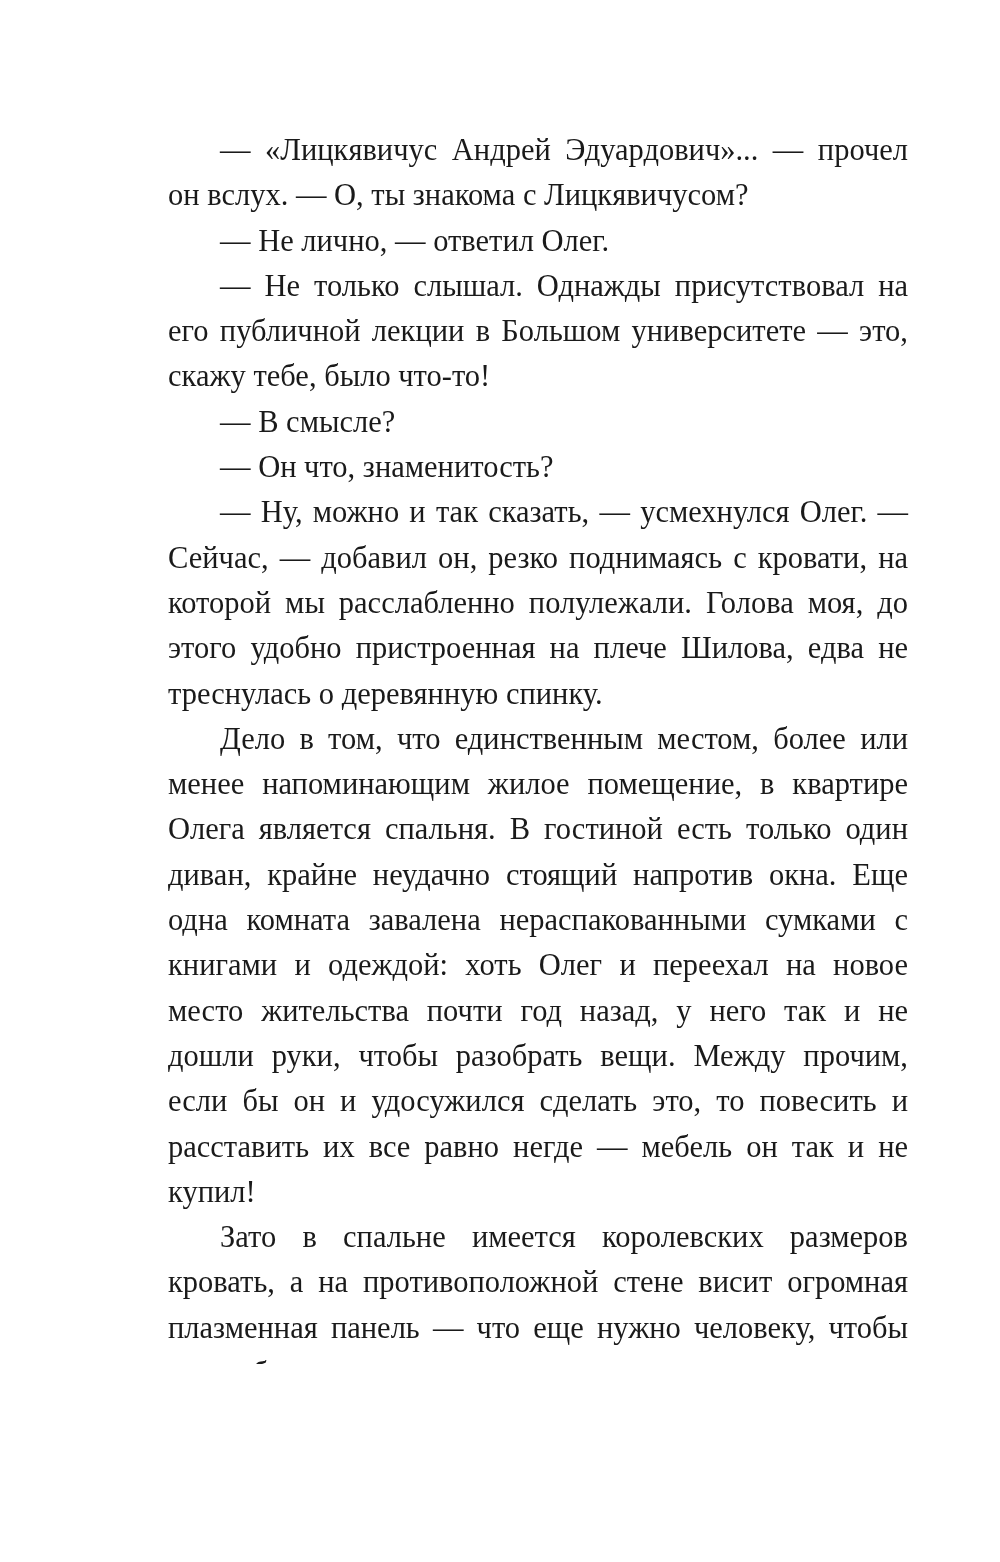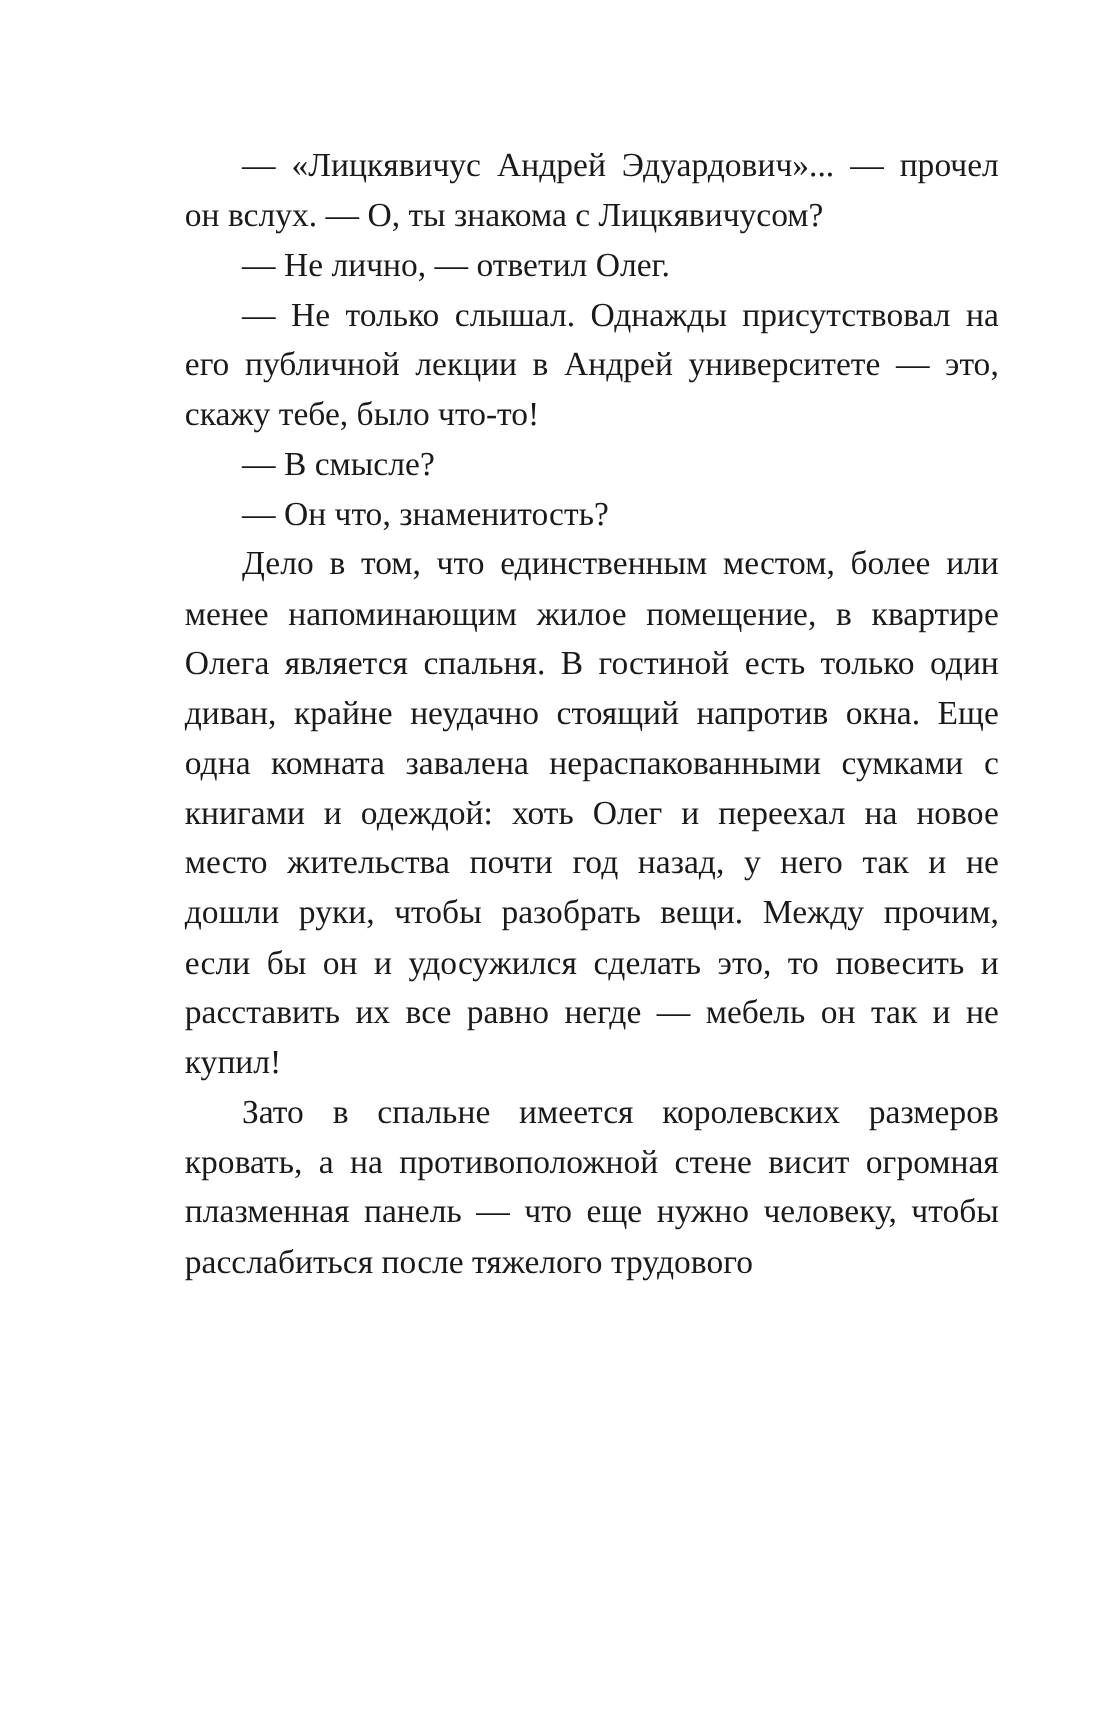--- a/index.html
+++ b/index.html
@@ -48,22 +48,23 @@
   }
 </style>
 </head>
 <body>
 
 <div class="page">
 
   <div class="text-block">
     <p>— «Лицкявичус Андрей Эдуардович»... — прочел он вслух. — О, ты знакома с Лицкявичусом?</p>
     <p>— Не лично, — ответил Олег.</p>
-    <p>— Не только слышал. Однажды присутствовал на его публичной лекции в Андрей университете — это, скажу тебе, было что-то!</p>
+    <p>— Не только слышал. Однажды присутствовал на его публичной лекции в Большом университете — это, скажу тебе, было что-то!</p>
     <p>— В смысле?</p>
     <p>— Он что, знаменитость?</p>
+    <p>— Ну, можно и так сказать, — усмехнулся Олег. — Сейчас, — добавил он, резко поднимаясь с кровати, на которой мы расслабленно полулежали. Голова моя, до этого удобно пристроенная на плече Шилова, едва не треснулась о деревянную спинку.</p>
     <p>Дело в том, что единственным местом, более или менее напоминающим жилое помещение, в квартире Олега является спальня. В гостиной есть только один диван, крайне неудачно стоящий напротив окна. Еще одна комната завалена нераспакованными сумками с книгами и одеждой: хоть Олег и переехал на новое место жительства почти год назад, у него так и не дошли руки, чтобы разобрать вещи. Между прочим, если бы он и удосужился сделать это, то повесить и расставить их все равно негде — мебель он так и не купил!</p>
     <p>Зато в спальне имеется королевских размеров кровать, а на противоположной стене висит огромная плазменная панель — что еще нужно человеку, чтобы расслабиться после тяжелого трудового</p>
   </div>
 
   <div class="folio">20</div>
 
 </div>
 
 </body></html>

